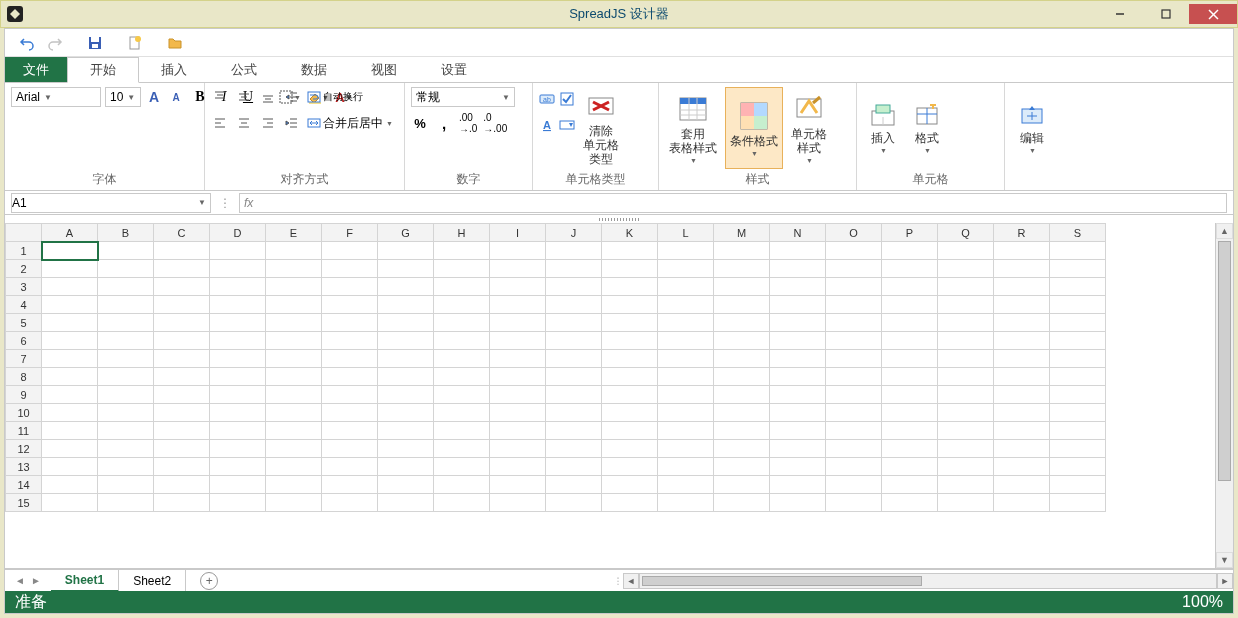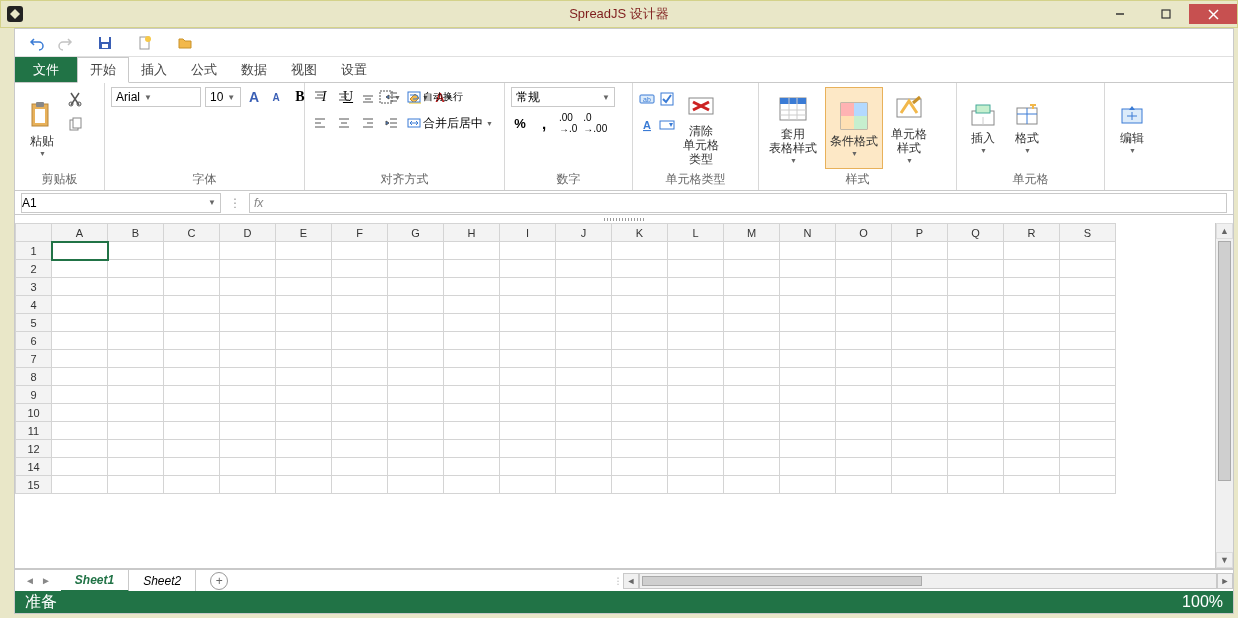--- a/index.html
+++ b/index.html
@@ -1,29 +1,29 @@
 <!DOCTYPE html>
 <html><head>
 <meta charset="utf-8">
 <style>
 * { box-sizing: border-box; margin: 0; padding: 0; }
 body { font-family: "Microsoft YaHei", Arial, sans-serif; font-size: 12px; background: #e9e7c8; width: 1238px; height: 618px; overflow: hidden; }
 .titlebar { height: 28px; background: #e9e7c8; display: flex; align-items: center; border: 1px solid #d4d28a; position: relative; }
 .app-icon { width: 16px; height: 16px; margin-left: 6px; background: #222; border-radius: 3px; position: relative; }
 .app-icon::after { content: ""; position: absolute; inset: 3px; background: #e9e7c8; clip-path: polygon(50% 0, 100% 50%, 50% 100%, 0 50%); }
-.title-text { position: absolute; left: 50%; transform: translateX(-50%); color: #7f1d1d; font-size: 13px; }
+.title-text { position: absolute; left: 50%; transform: translateX(-50%); color: #0c4a6e; font-size: 13px; }
 .win-controls { margin-left: auto; display: flex; }
 .win-btn { width: 46px; height: 20px; display: flex; align-items: center; justify-content: center; font-size: 13px; cursor: pointer; }
 .win-btn.close { background: #c75050; color: #fff; width: 48px; height: 20px; }
-.inner { background: #fff; margin: 0 4px 4px 14px; border: 1px solid #c9c9c9; height: 586px; display: flex; flex-direction: column; }
+.inner { background: #fff; margin: 0 4px 4px 4px; border: 1px solid #c9c9c9; height: 586px; display: flex; flex-direction: column; }
 .qat { height: 28px; display: flex; align-items: center; gap: 12px; padding-left: 14px; border-bottom: 1px solid #e0e0e0; }
 .qat-icon { width: 16px; height: 16px; cursor: pointer; }
 .tab-strip { height: 26px; display: flex; align-items: stretch; border-bottom: 1px solid #c9c9c9; background: #fff; }
 .file-tab { background: #217346; color: #fff; padding: 0 18px; display: flex; align-items: center; font-size: 13px; }
-.rtab { padding: 0 12px; display: flex; align-items: center; color: #444; cursor: pointer; font-size: 13px; }
+.rtab { padding: 0 22px; display: flex; align-items: center; color: #444; cursor: pointer; font-size: 13px; }
 .rtab.active { border: 1px solid #c9c9c9; border-bottom: 1px solid #fff; background: #fff; margin-bottom: -1px; }
 .ribbon { height: 108px; display: flex; border-bottom: 1px solid #c9c9c9; background: #fff; }
 .group { border-right: 1px solid #d8d8d8; padding: 4px 6px 2px 6px; display: flex; flex-direction: column; position: relative; }
 .group-body { flex: 1; display: flex; gap: 4px; align-items: flex-start; }
 .group-label { text-align: center; color: #666; font-size: 12px; padding-top: 2px; position: relative; }
 .vstack { display: flex; flex-direction: column; gap: 4px; align-items: center; justify-content: center; }
 .big-btn { display: flex; flex-direction: column; align-items: center; justify-content: center; gap: 2px; padding: 2px 4px; cursor: pointer; min-width: 42px; height: 82px; }
 .big-btn.active { background: #fde8c6; border: 1px solid #e8b15a; }
 .big-btn-label { font-size: 12px; color: #333; text-align: center; line-height: 14px; }
 .icon32 { width: 32px; height: 32px; }
@@ -50,21 +50,21 @@
 .grid tbody th { width: 36px; height: 18px; }
 .grid td { width: 56px; height: 18px; }
 .grid td.active { outline: 2px solid #217346; outline-offset: -1px; background: #fff; }
 .vscroll { width: 18px; background: #f0f0f0; border-left: 1px solid #c9c9c9; display: flex; flex-direction: column; }
 .vscroll .arrow { height: 16px; display: flex; align-items: center; justify-content: center; font-size: 9px; color: #666; cursor: pointer; background: #f0f0f0; border: 1px solid #ddd; }
 .vscroll .track { flex: 1; background: #f0f0f0; position: relative; }
 .vscroll .thumb { position: absolute; left: 2px; right: 2px; top: 2px; height: 240px; background: #cfcfcf; border: 1px solid #aaa; }
 .sheet-tabs { height: 22px; display: flex; align-items: center; background: #fff; border-top: 1px solid #c9c9c9; }
 .sheet-nav { display: flex; gap: 6px; padding: 0 10px; color: #888; }
 .sheet-nav span { cursor: pointer; font-size: 10px; }
-.sheet-tab { padding: 0 14px; height: 22px; display: flex; align-items: center; border-right: 1px solid #c9c9c9; cursor: pointer; font-size: 12px; background: #fff; font-style: italic; }
+.sheet-tab { padding: 0 14px; height: 22px; display: flex; align-items: center; border-right: 1px solid #c9c9c9; cursor: pointer; font-size: 12px; background: #fff; }
 .sheet-tab.active { border-bottom: 2px solid #217346; font-weight: bold; color: #217346; }
 .add-sheet { margin-left: 14px; width: 18px; height: 18px; border: 1px solid #999; border-radius: 50%; display: flex; align-items: center; justify-content: center; font-size: 12px; color: #666; cursor: pointer; }
 .hscroll-area { margin-left: auto; display: flex; align-items: center; width: 620px; height: 18px; }
 .hscroll-area .dots { width: 10px; text-align: center; color: #999; font-size: 9px; }
 .hscroll-area .harrow { width: 16px; height: 16px; border: 1px solid #c9c9c9; display: flex; align-items: center; justify-content: center; font-size: 9px; color: #666; cursor: pointer; background: #f0f0f0; }
 .hscroll-area .track { flex: 1; height: 16px; border: 1px solid #c9c9c9; background: #f0f0f0; position: relative; }
 .hscroll-area .thumb { position: absolute; left: 2px; top: 2px; bottom: 2px; width: 280px; background: #cfcfcf; border: 1px solid #aaa; }
 .status-bar { height: 22px; background: #217346; color: #fff; display: flex; align-items: center; padding: 0 10px; font-size: 16px; }
 .status-bar .zoom { margin-left: auto; }
 .bold { font-weight: bold; font-family: "Times New Roman"; font-size: 14px; }
@@ -126,45 +126,20 @@
     <div class="rtab active">开始</div>
     <div class="rtab">插入</div>
     <div class="rtab">公式</div>
     <div class="rtab">数据</div>
     <div class="rtab">视图</div>
     <div class="rtab">设置</div>
   </div>
 
   <div class="ribbon">
 
-    <div class="group" style="width:90px">
-      <div class="group-body">
-        <div class="big-btn">
-          <svg class="icon32" viewBox="0 0 32 32">
-              <rect x="6" y="4" width="16" height="22" fill="#e8b15a" stroke="#b8863a"></rect>
-              <rect x="10" y="2" width="8" height="5" rx="1" fill="#888"></rect>
-              <rect x="9" y="9" width="10" height="14" fill="#fff"></rect>
-            </svg>
-          <span class="big-btn-label">粘贴</span>
-          <span class="dd">▼</span>
-        </div>
-        <div class="vstack" style="gap:10px;padding-top:4px">
-          <svg class="icon16" viewBox="0 0 16 16">
-              <path d="M4 2 L12 14 M12 2 L4 14" stroke="#555" stroke-width="1.5" fill="none"></path>
-              <circle cx="4" cy="13" r="2" fill="none" stroke="#555"></circle>
-              <circle cx="12" cy="13" r="2" fill="none" stroke="#555"></circle>
-            </svg>
-          <svg class="icon16" viewBox="0 0 16 16">
-              <rect x="3" y="3" width="8" height="10" fill="#fff" stroke="#888"></rect>
-              <rect x="6" y="1" width="8" height="10" fill="#fff" stroke="#888"></rect>
-            </svg>
-        </div>
-      </div>
-      <div class="group-label">剪贴板</div>
-    </div>
 
     <div class="group" style="width:200px">
       <div class="group-body" style="flex-direction:row;gap:6px;width:100%">
         <div class="font-row">
           <div class="combo" style="width:90px">
               <span>Arial</span>
               <span class="arrow">▼</span>
             </div>
           <div class="combo" style="width:36px">
               <span>10</span>
@@ -730,20 +705,42 @@
               <td></td>
               <td></td>
               <td></td>
               <td></td>
               <td></td>
               <td></td>
               <td></td>
               <td></td>
             </tr>
             <tr>
+              <th>13</th>
+              <td></td>
+              <td></td>
+              <td></td>
+              <td></td>
+              <td></td>
+              <td></td>
+              <td></td>
+              <td></td>
+              <td></td>
+              <td></td>
+              <td></td>
+              <td></td>
+              <td></td>
+              <td></td>
+              <td></td>
+              <td></td>
+              <td></td>
+              <td></td>
+              <td></td>
+            </tr>
+            <tr>
               <th>14</th>
               <td></td>
               <td></td>
               <td></td>
               <td></td>
               <td></td>
               <td></td>
               <td></td>
               <td></td>
               <td></td>

